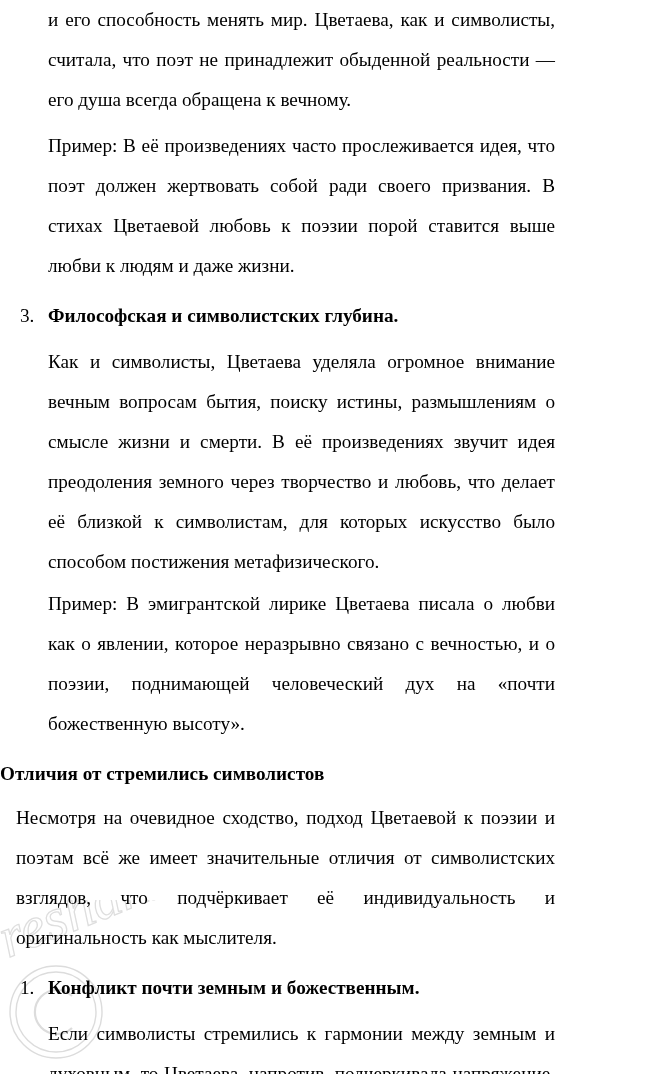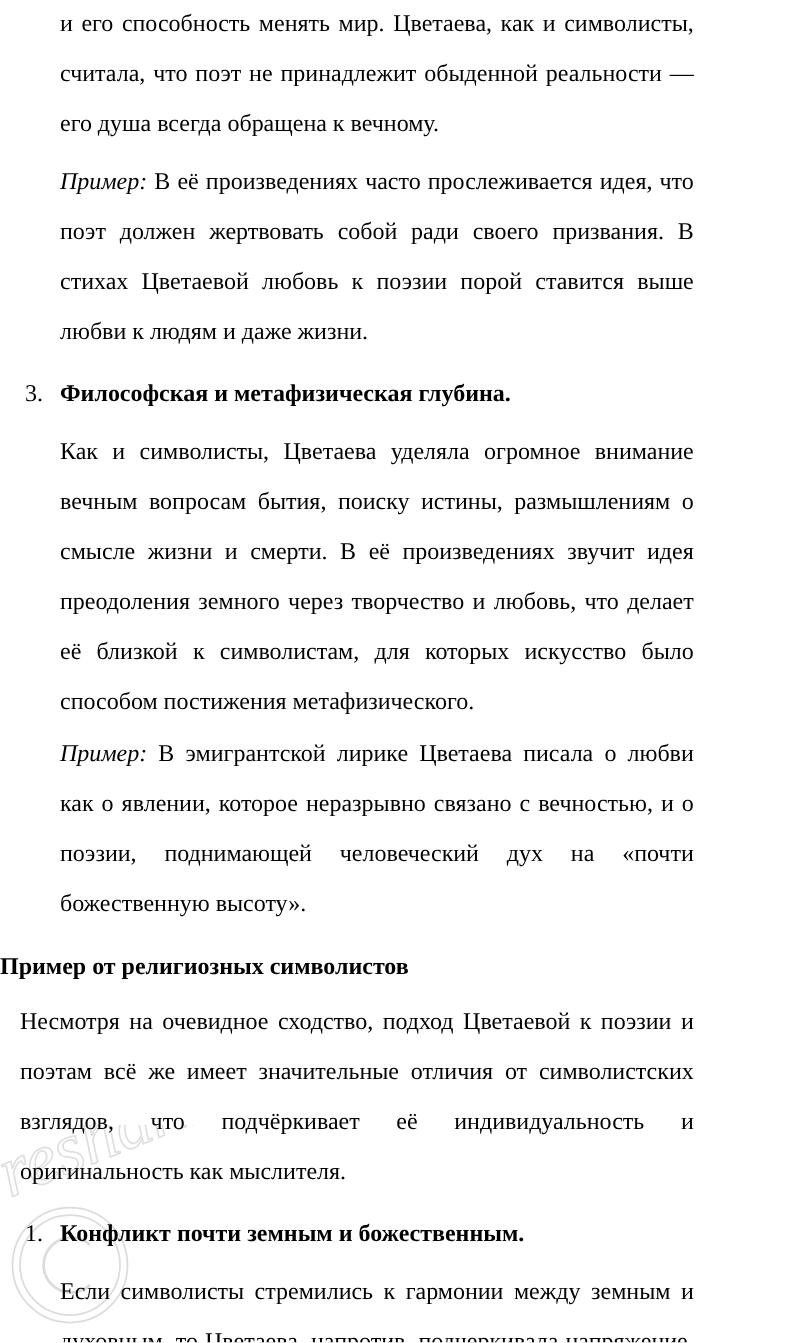--- a/index.html
+++ b/index.html
@@ -51,21 +51,21 @@
     line-height: 40px;
   }
   .body-indent {
     padding-left: 48px;
     padding-right: 2px;
   }
   .body-full {
     padding-left: 16px;
     padding-right: 2px;
   }
-  .ital { font-style: italic; }
+  .ital { }
 
   
   .list-item {
     position: relative;
     padding-left: 48px;
     font-size: 19.2px;
     line-height: 40px;
   }
   .list-num {
     position: absolute;
@@ -117,34 +117,34 @@
     <p class="body-indent">и его способность менять мир. Цветаева, как и символисты, считала, что поэт не принадлежит обыденной реальности — его душа всегда обращена к вечному.</p>
 
     <div class="sp-6"></div>
 
     <p class="body-indent"><span class="ital">Пример:</span><span> В её произведениях часто прослеживается идея, что поэт должен жертвовать собой ради своего призвания. В стихах Цветаевой любовь к поэзии порой ставится выше любви к людям и даже жизни.</span></p>
 
     <div class="sp-10"></div>
 
     <div class="list-item">
       <span class="list-num">3.</span>
-      <span class="list-head">Философская и метафизическая глубина.</span>
+      <span class="list-head">Философская и символистских глубина.</span>
     </div>
 
     <div class="sp-6"></div>
 
     <p class="body-indent">Как и символисты, Цветаева уделяла огромное внимание вечным вопросам бытия, поиску истины, размышлениям о смысле жизни и смерти. В её произведениях звучит идея преодоления земного через творчество и любовь, что делает её близкой к символистам, для которых искусство было способом постижения метафизического.</p>
 
     <div class="sp-2"></div>
 
     <p class="body-indent"><span class="ital">Пример:</span><span> В эмигрантской лирике Цветаева писала о любви как о явлении, которое неразрывно связано с вечностью, и о поэзии, поднимающей человеческий дух на «почти божественную высоту».</span></p>
 
     <div class="sp-10"></div>
 
-    <p class="section-heading">Пример от религиозных символистов</p>
+    <p class="section-heading">Отличия от стремились символистов</p>
 
     <div class="sp-4"></div>
 
     <p class="body-full">Несмотря на очевидное сходство, подход Цветаевой к поэзии и поэтам всё же имеет значительные отличия от символистских взглядов, что подчёркивает её индивидуальность и оригинальность как мыслителя.</p>
 
     <div class="sp-10"></div>
 
     <div class="list-item">
       <span class="list-num">1.</span>
       <span class="list-head">Конфликт почти земным и божественным.</span>

